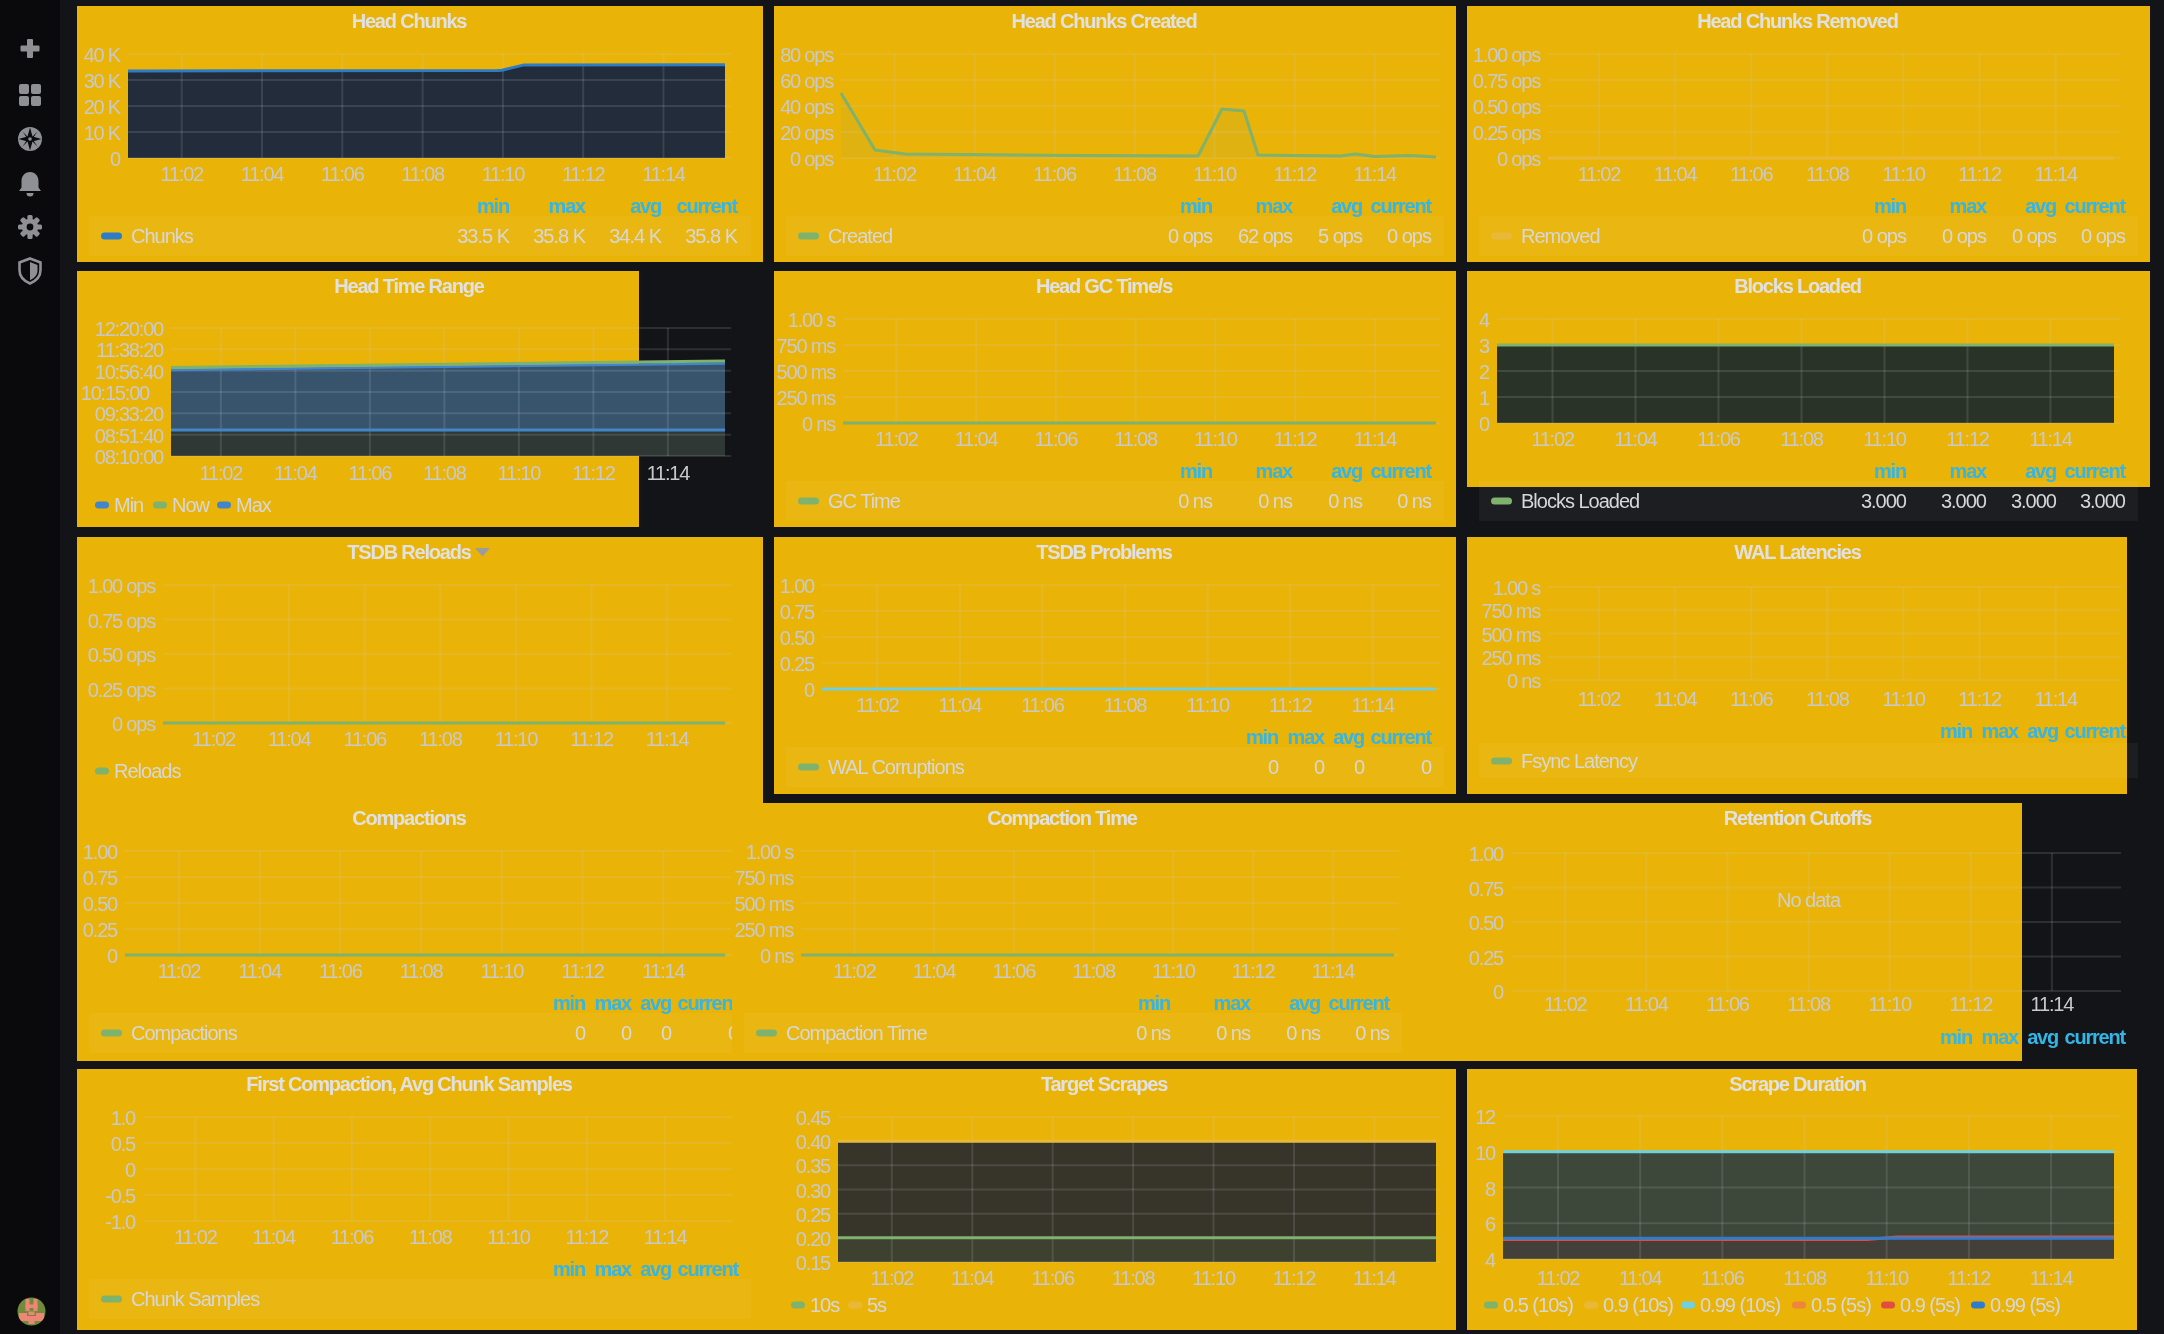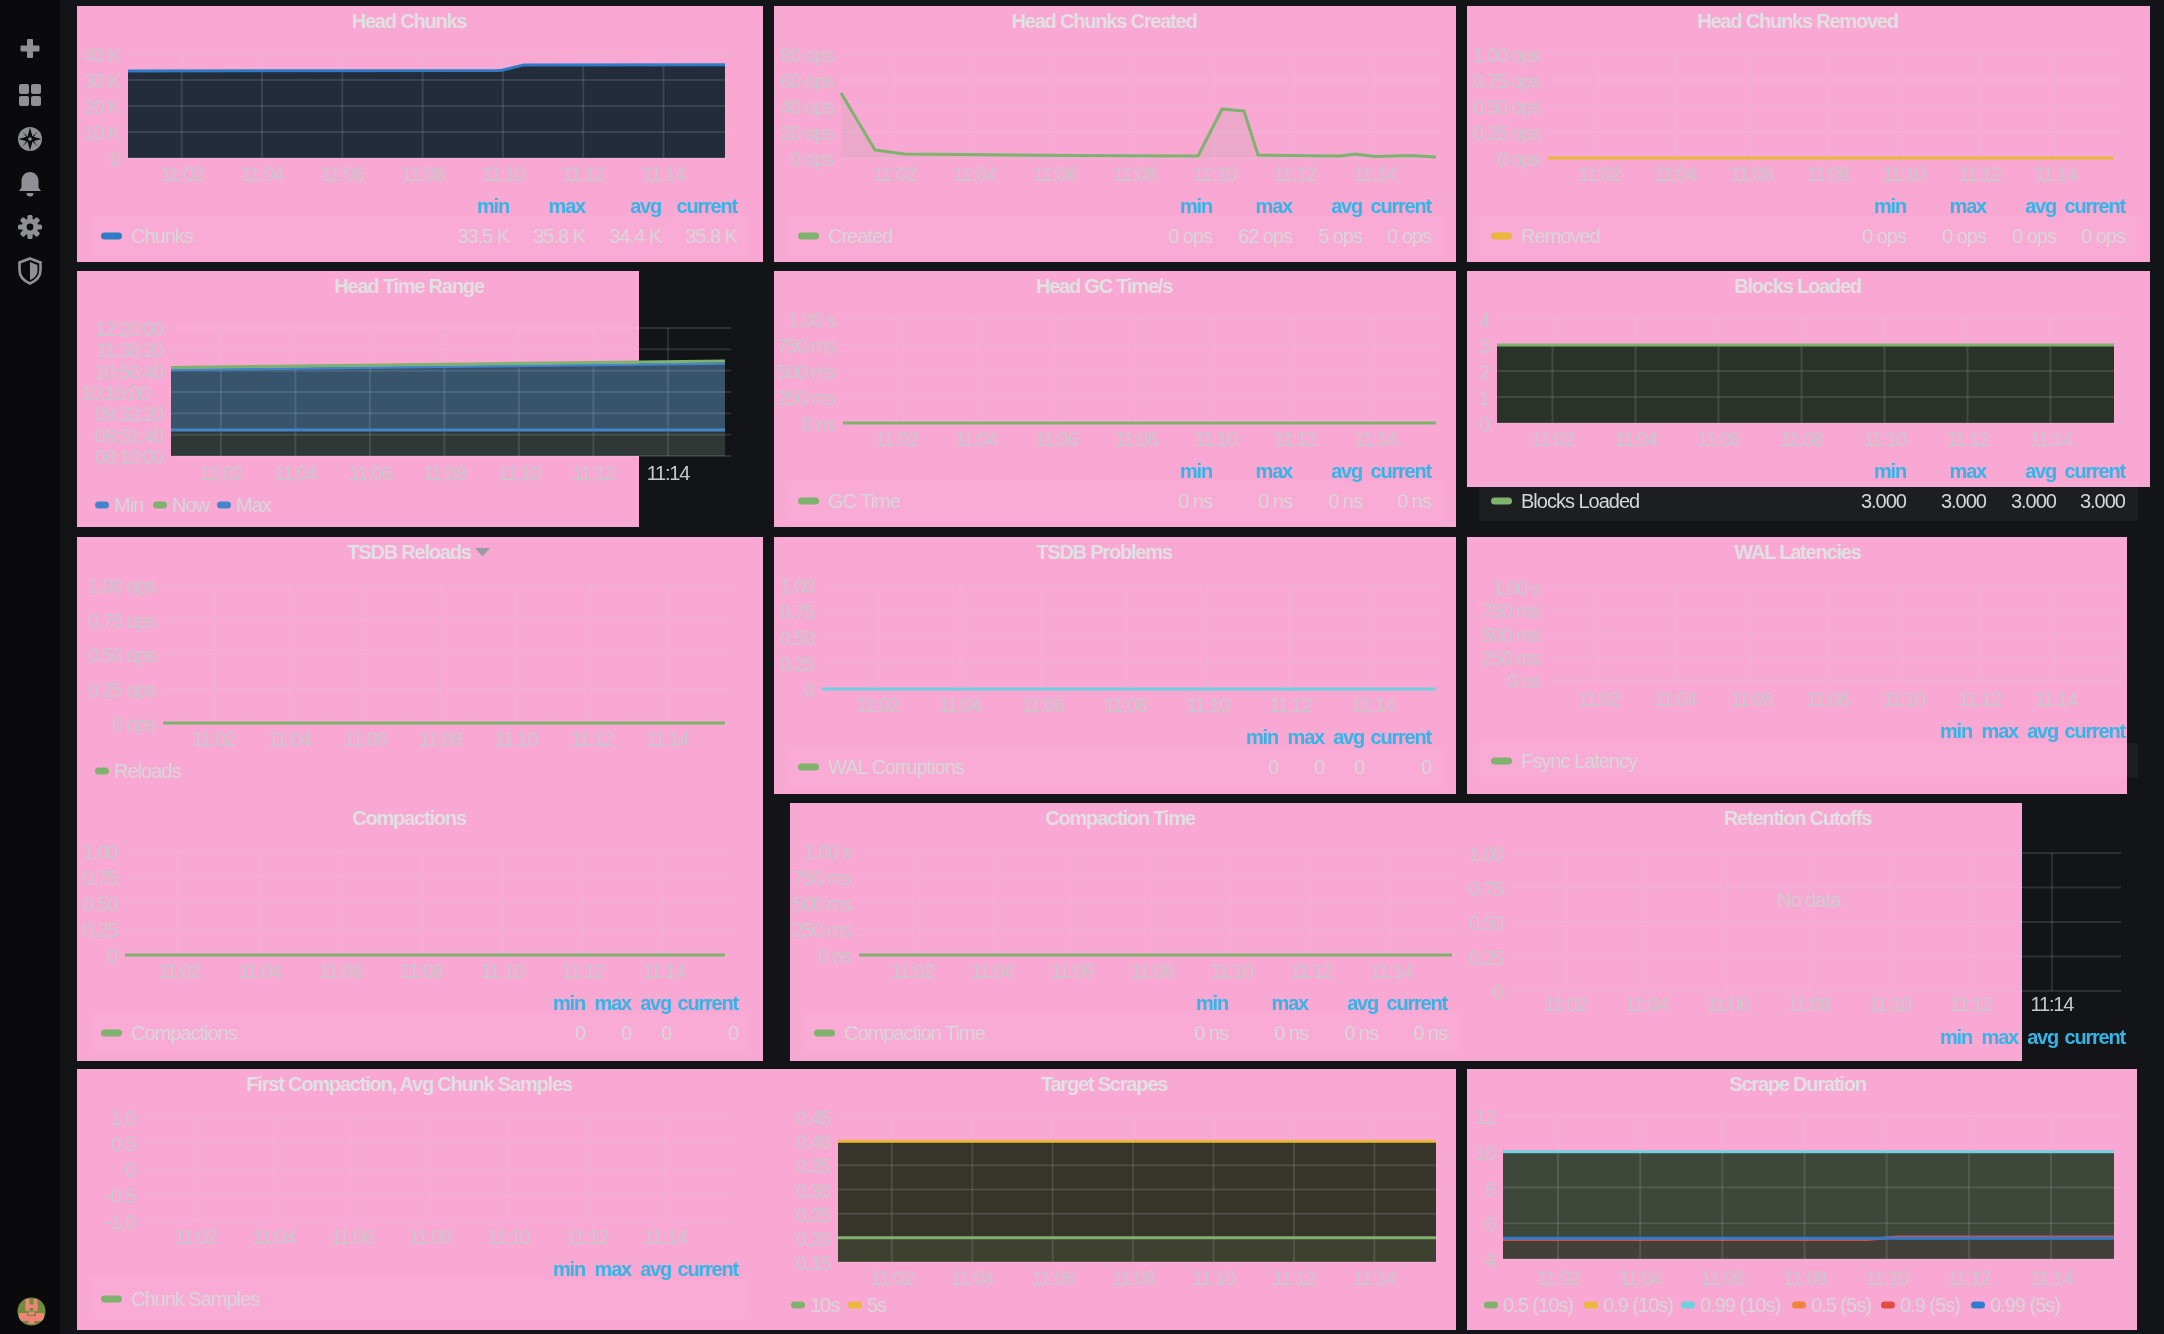--- a/index.html
+++ b/index.html
@@ -1,17 +1,17 @@
 <!DOCTYPE html>
 <html><head><meta charset="utf-8"><title>Prometheus 2.0 Stats</title><style>
   *{box-sizing:border-box}
   html,body{margin:0;padding:0;width:2164px;height:1334px;background:#131417;overflow:hidden;
     font-family:"Liberation Sans",sans-serif}
   .sb{position:absolute;left:0;top:0;width:60px;height:1334px;background:#0a0a0c}
-  .panel{position:absolute;background:#f9a8d4}
+  .panel{position:absolute;background:#eab308}
   svg{display:block}
   text{font-family:"Liberation Sans",sans-serif}
 </style></head><body>
 
 <div class="sb">
 <svg width="60" height="1334" viewBox="0 0 60 1334">
 
   <g fill="#8f9093">
     <rect x="27" y="39" width="6" height="19" rx="1"></rect>
     <rect x="20.5" y="45.5" width="19" height="6" rx="1"></rect>
@@ -470,21 +470,21 @@
       <text x="594" y="200" font-size="20" fill="#33b5e5" text-anchor="end" font-weight="bold" letter-spacing="-1.2" dominant-baseline="central">avg</text>
       <text x="661" y="200" font-size="20" fill="#33b5e5" text-anchor="end" font-weight="bold" letter-spacing="-1.2" dominant-baseline="central">current</text>
       <rect x="24" y="226.5" width="21" height="7" rx="3.5" fill="#7eb26d"></rect>
       <text x="54" y="230" font-size="20" fill="#d6d7d9" text-anchor="start" font-weight="normal" letter-spacing="-1" dominant-baseline="central">Compactions</text>
       <text x="508" y="230" font-size="20" fill="#d6d7d9" text-anchor="end" font-weight="normal" letter-spacing="-1" dominant-baseline="central">0</text>
       <text x="554" y="230" font-size="20" fill="#d6d7d9" text-anchor="end" font-weight="normal" letter-spacing="-1" dominant-baseline="central">0</text>
       <text x="594" y="230" font-size="20" fill="#d6d7d9" text-anchor="end" font-weight="normal" letter-spacing="-1" dominant-baseline="central">0</text>
       <text x="661" y="230" font-size="20" fill="#d6d7d9" text-anchor="end" font-weight="normal" letter-spacing="-1" dominant-baseline="central">0</text>
     </svg>
   </div>
-<div class="panel" style="left:790px;top:803px;width:784px;height:258px">
+<div class="panel" style="left:732px;top:803px;width:784px;height:258px">
     <svg width="682" height="258" viewBox="0 0 682 258">
       <rect x="12" y="210" width="658" height="40" fill="rgba(255,255,255,0.045)"></rect>
       <line x1="69" y1="48.0" x2="667" y2="48.0" stroke="rgba(208,214,222,0.14)" stroke-width="2"></line>
       <line x1="69" y1="74.0" x2="667" y2="74.0" stroke="rgba(208,214,222,0.14)" stroke-width="2"></line>
       <line x1="69" y1="100.0" x2="667" y2="100.0" stroke="rgba(208,214,222,0.14)" stroke-width="2"></line>
       <line x1="69" y1="126.0" x2="667" y2="126.0" stroke="rgba(208,214,222,0.14)" stroke-width="2"></line>
       <line x1="69" y1="152.0" x2="667" y2="152.0" stroke="rgba(208,214,222,0.14)" stroke-width="2"></line>
       <line x1="122.4" y1="48.0" x2="122.4" y2="152.0" stroke="rgba(208,214,222,0.14)" stroke-width="2"></line>
       <line x1="202.1" y1="48.0" x2="202.1" y2="152.0" stroke="rgba(208,214,222,0.14)" stroke-width="2"></line>
       <line x1="281.9" y1="48.0" x2="281.9" y2="152.0" stroke="rgba(208,214,222,0.14)" stroke-width="2"></line>

